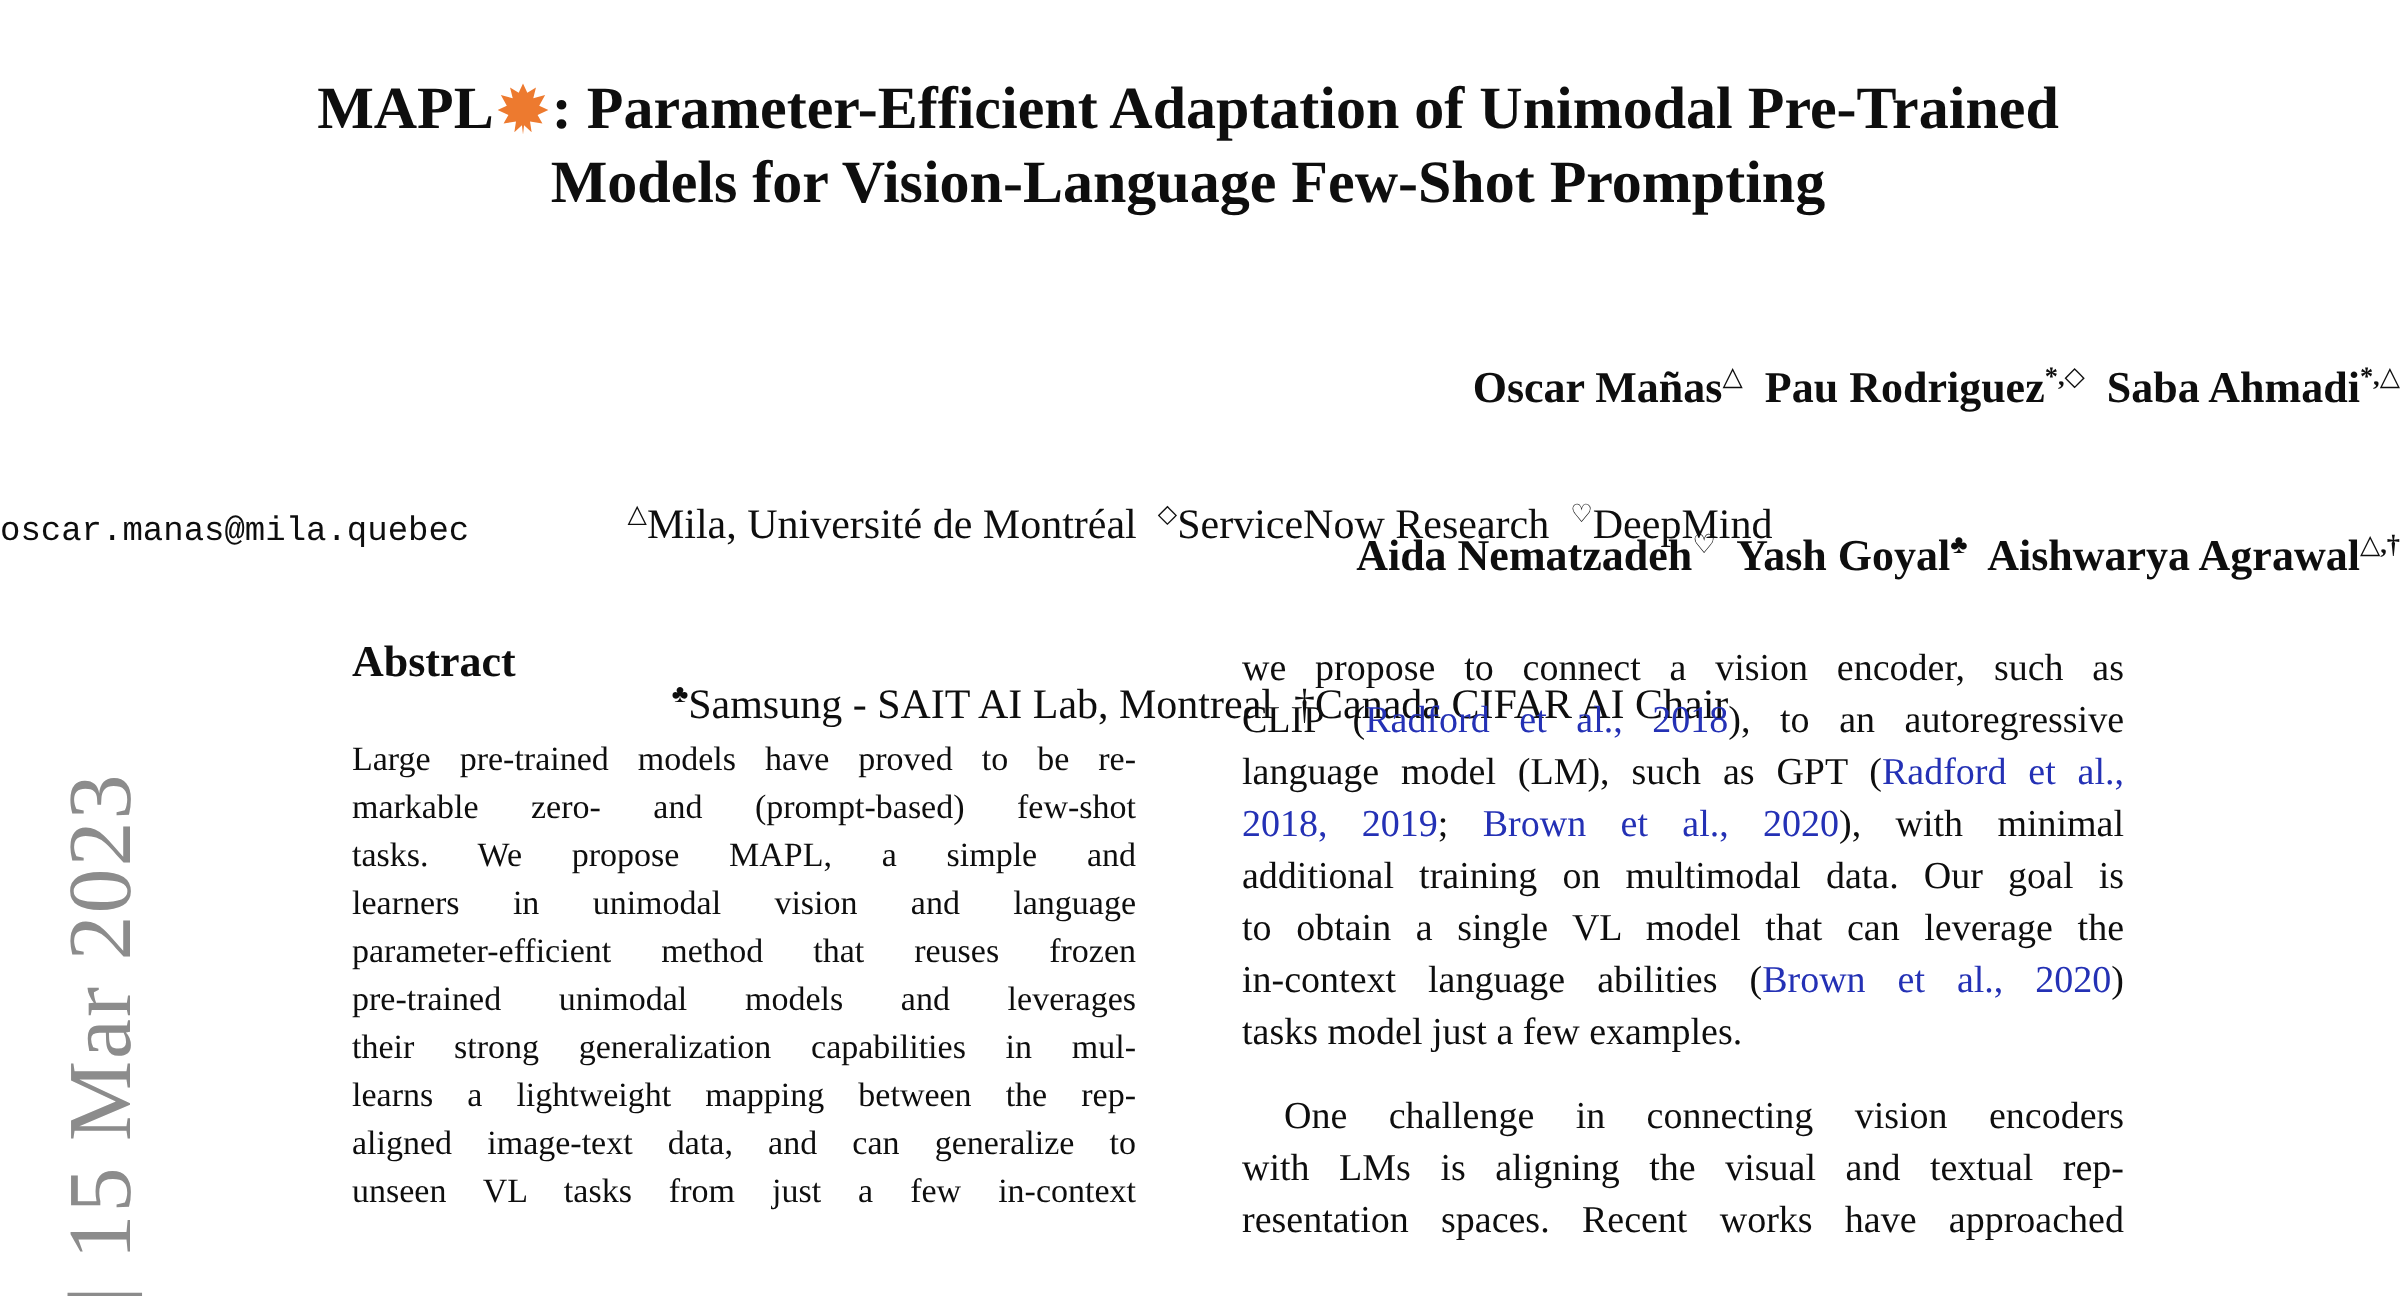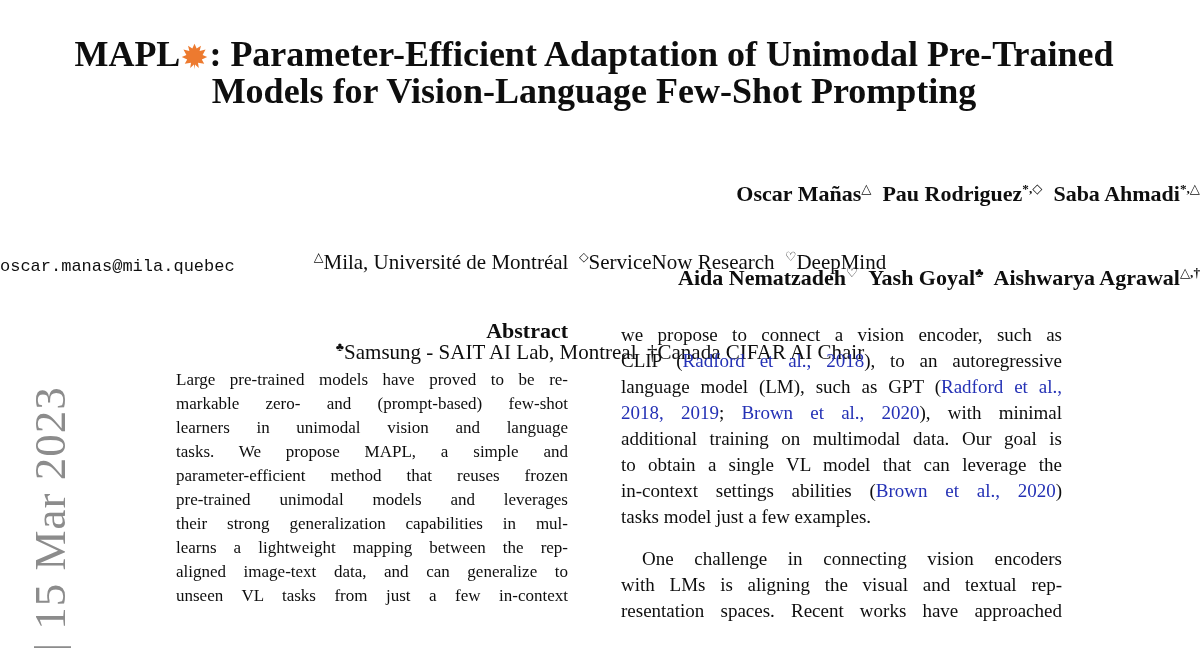--- a/index.html
+++ b/index.html
@@ -9,41 +9,41 @@
     font-family:"Liberation Serif","DejaVu Serif",serif;
   }
   .stamp {
     position:absolute; left:24px; top:658px;
     transform:rotate(-90deg); transform-origin:0 0;
     font-size:45px; line-height:52px; color:#8c8c8c; white-space:nowrap;
     letter-spacing:1px;
   }
   .title {
     position:absolute; left:0; right:12px; top:36px;
-    text-align:center; font-weight:bold; font-size:36px; line-height:37px;
+    text-align:center; font-weight:bold; font-size:30px; line-height:37px;
   }
   .leaf { width:27px; height:27px; vertical-align:-4px; margin:0 1px; }
   .authors {
     position:absolute; left:0; right:0; top:124px;
     text-align:right; font-weight:bold; font-size:22px; line-height:28px;
     white-space:pre-wrap;
   }
   .affils {
     position:absolute; left:0; right:0; top:187px;
     text-align:center; font-size:21px; line-height:30px; white-space:pre-wrap;
   }
   sup.sym { font-size:60%; vertical-align:super; line-height:0; }
   .email {
     position:absolute; left:0; right:0; top:257px;
     font-size:17px;
     font-family:"Liberation Mono","DejaVu Sans Mono",monospace;
   }
   .abs-head {
     position:absolute; left:176px; width:392px; top:318px;
-    text-align:right; font-weight:bold; font-size:22px;
+    text-align:left; font-weight:bold; font-size:22px;
   }
   .abs-body {
     position:absolute; left:176px; width:392px; top:368px;
     font-size:17px; line-height:24px;
   }
   .right-col {
     position:absolute; left:621px; width:441px; top:322px;
     font-size:19px; line-height:26px;
   }
   .jline { text-align:justify; text-align-last:justify;font-family:Liberation Serif, serif; }
@@ -73,39 +73,39 @@
   <div><sup class="sym">△</sup><span>Mila, Université de Montréal</span><span>  </span><sup class="sym">◇</sup><span>ServiceNow Research</span><span>  </span><sup class="sym">♡</sup><span>DeepMind</span></div>
   <div><sup class="sym">♣</sup><span>Samsung - SAIT AI Lab, Montreal</span><span>  </span><span>†Canada CIFAR AI Chair</span></div>
 </div>
 
 <div class="email">oscar.manas@mila.quebec</div>
 
 <div class="abs-head">Abstract</div>
 <div class="abs-body">
     <div class="jline">Large pre-trained models have proved to be re-</div>
     <div class="jline">markable zero- and (prompt-based) few-shot</div>
+    <div class="jline">tasks.  We propose MAPL, a simple and</div>
     <div class="jline">learners in unimodal vision and language</div>
-    <div class="jline">tasks.  We propose MAPL, a simple and</div>
     <div class="jline">parameter-efficient method that reuses frozen</div>
     <div class="jline">pre-trained unimodal models and leverages</div>
     <div class="jline">their strong generalization capabilities in mul-</div>
     <div class="jline">learns a lightweight mapping between the rep-</div>
     <div class="jline">aligned image-text data, and can generalize to</div>
     <div class="jline">unseen VL tasks from just a few in-context</div>
   </div>
 
 <div class="right-col">
     <div class="para">
       <div class="jline"><span>we propose to connect a vision encoder, such as</span></div>
       <div class="jline"><span>CLIP (</span><span class="cite">Radford et al., 2018</span><span>), to an autoregressive</span></div>
       <div class="jline"><span>language model (LM), such as GPT (</span><span class="cite">Radford et al.,</span></div>
       <div class="jline"><span class="cite">2018, 2019</span><span>; </span><span class="cite">Brown et al., 2020</span><span>), with minimal</span></div>
       <div class="jline"><span>additional training on multimodal data. Our goal is</span></div>
       <div class="jline"><span>to obtain a single VL model that can leverage the</span></div>
-      <div class="jline"><span>in-context settings abilities (</span><span class="cite">Brown et al., 2020</span><span>)</span></div>
+      <div class="jline"><span>in-context language abilities (</span><span class="cite">Brown et al., 2020</span><span>)</span></div>
       <div class="jline lastline"><span>tasks model just a few examples.</span></div>
     </div>
     <div class="para">
       <div class="jline firstline-indent"><span>One challenge in connecting vision encoders</span></div>
       <div class="jline"><span>with LMs is aligning the visual and textual rep-</span></div>
       <div class="jline"><span>resentation spaces. Recent works have approached</span></div>
     </div>
   </div>
 
 </body></html>

